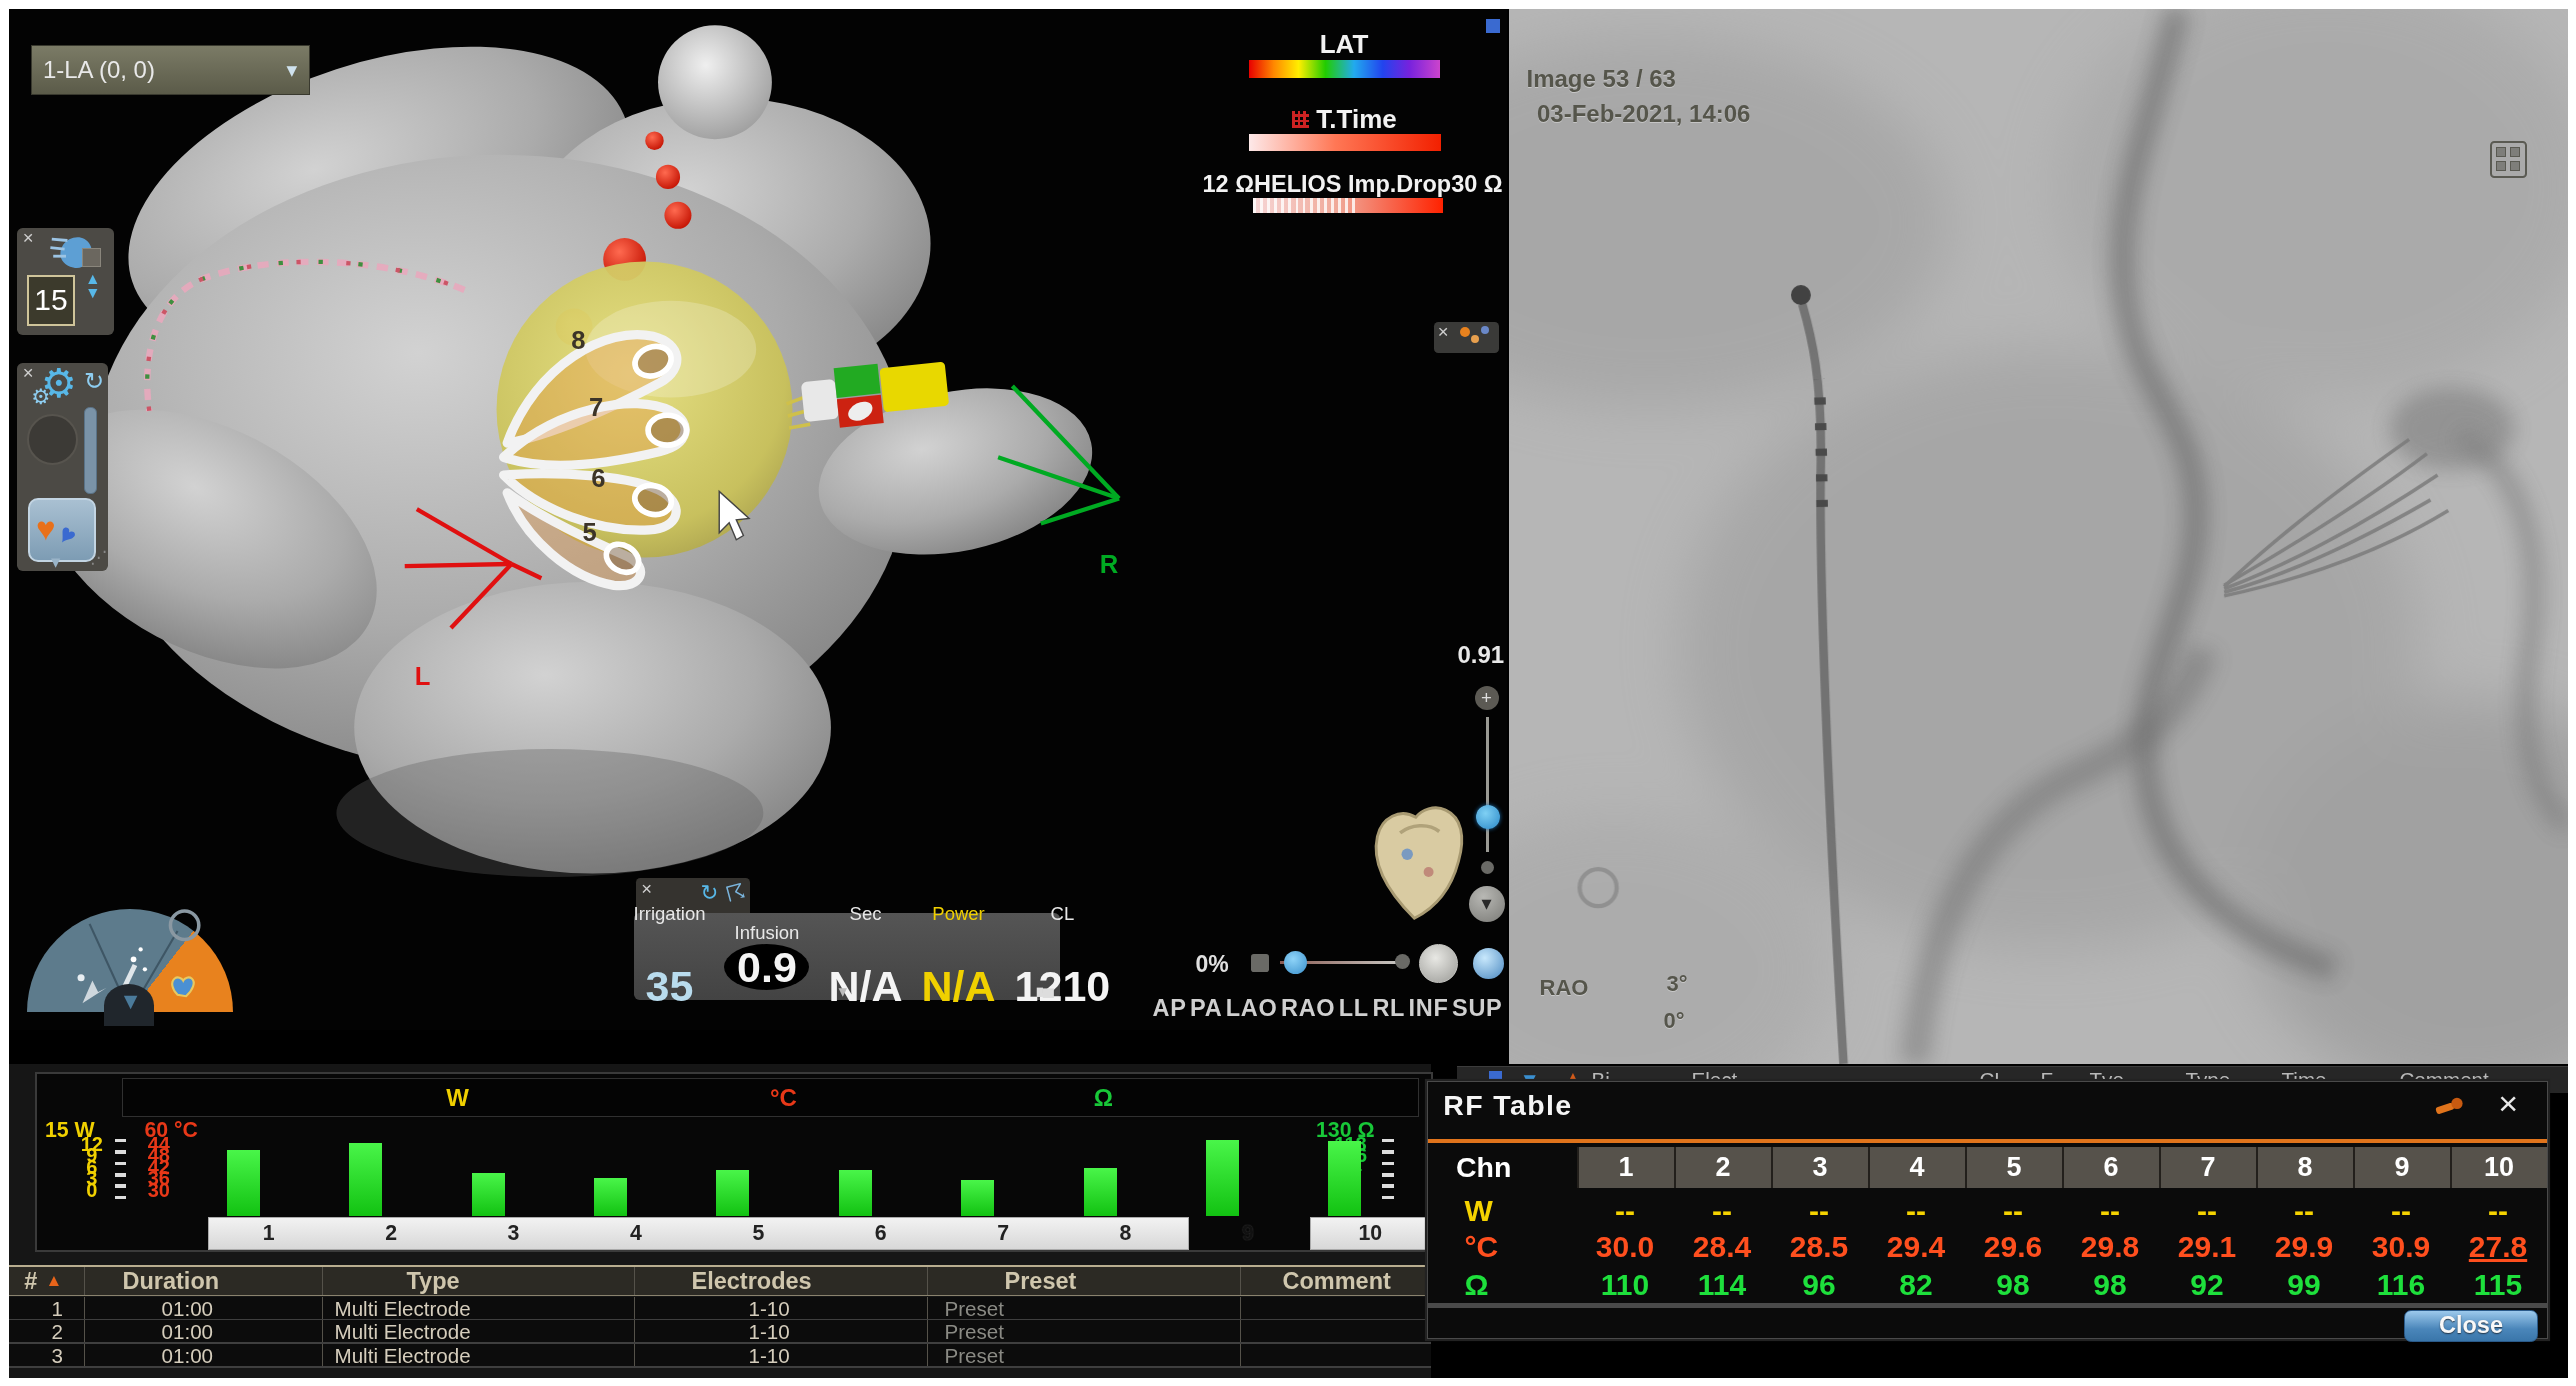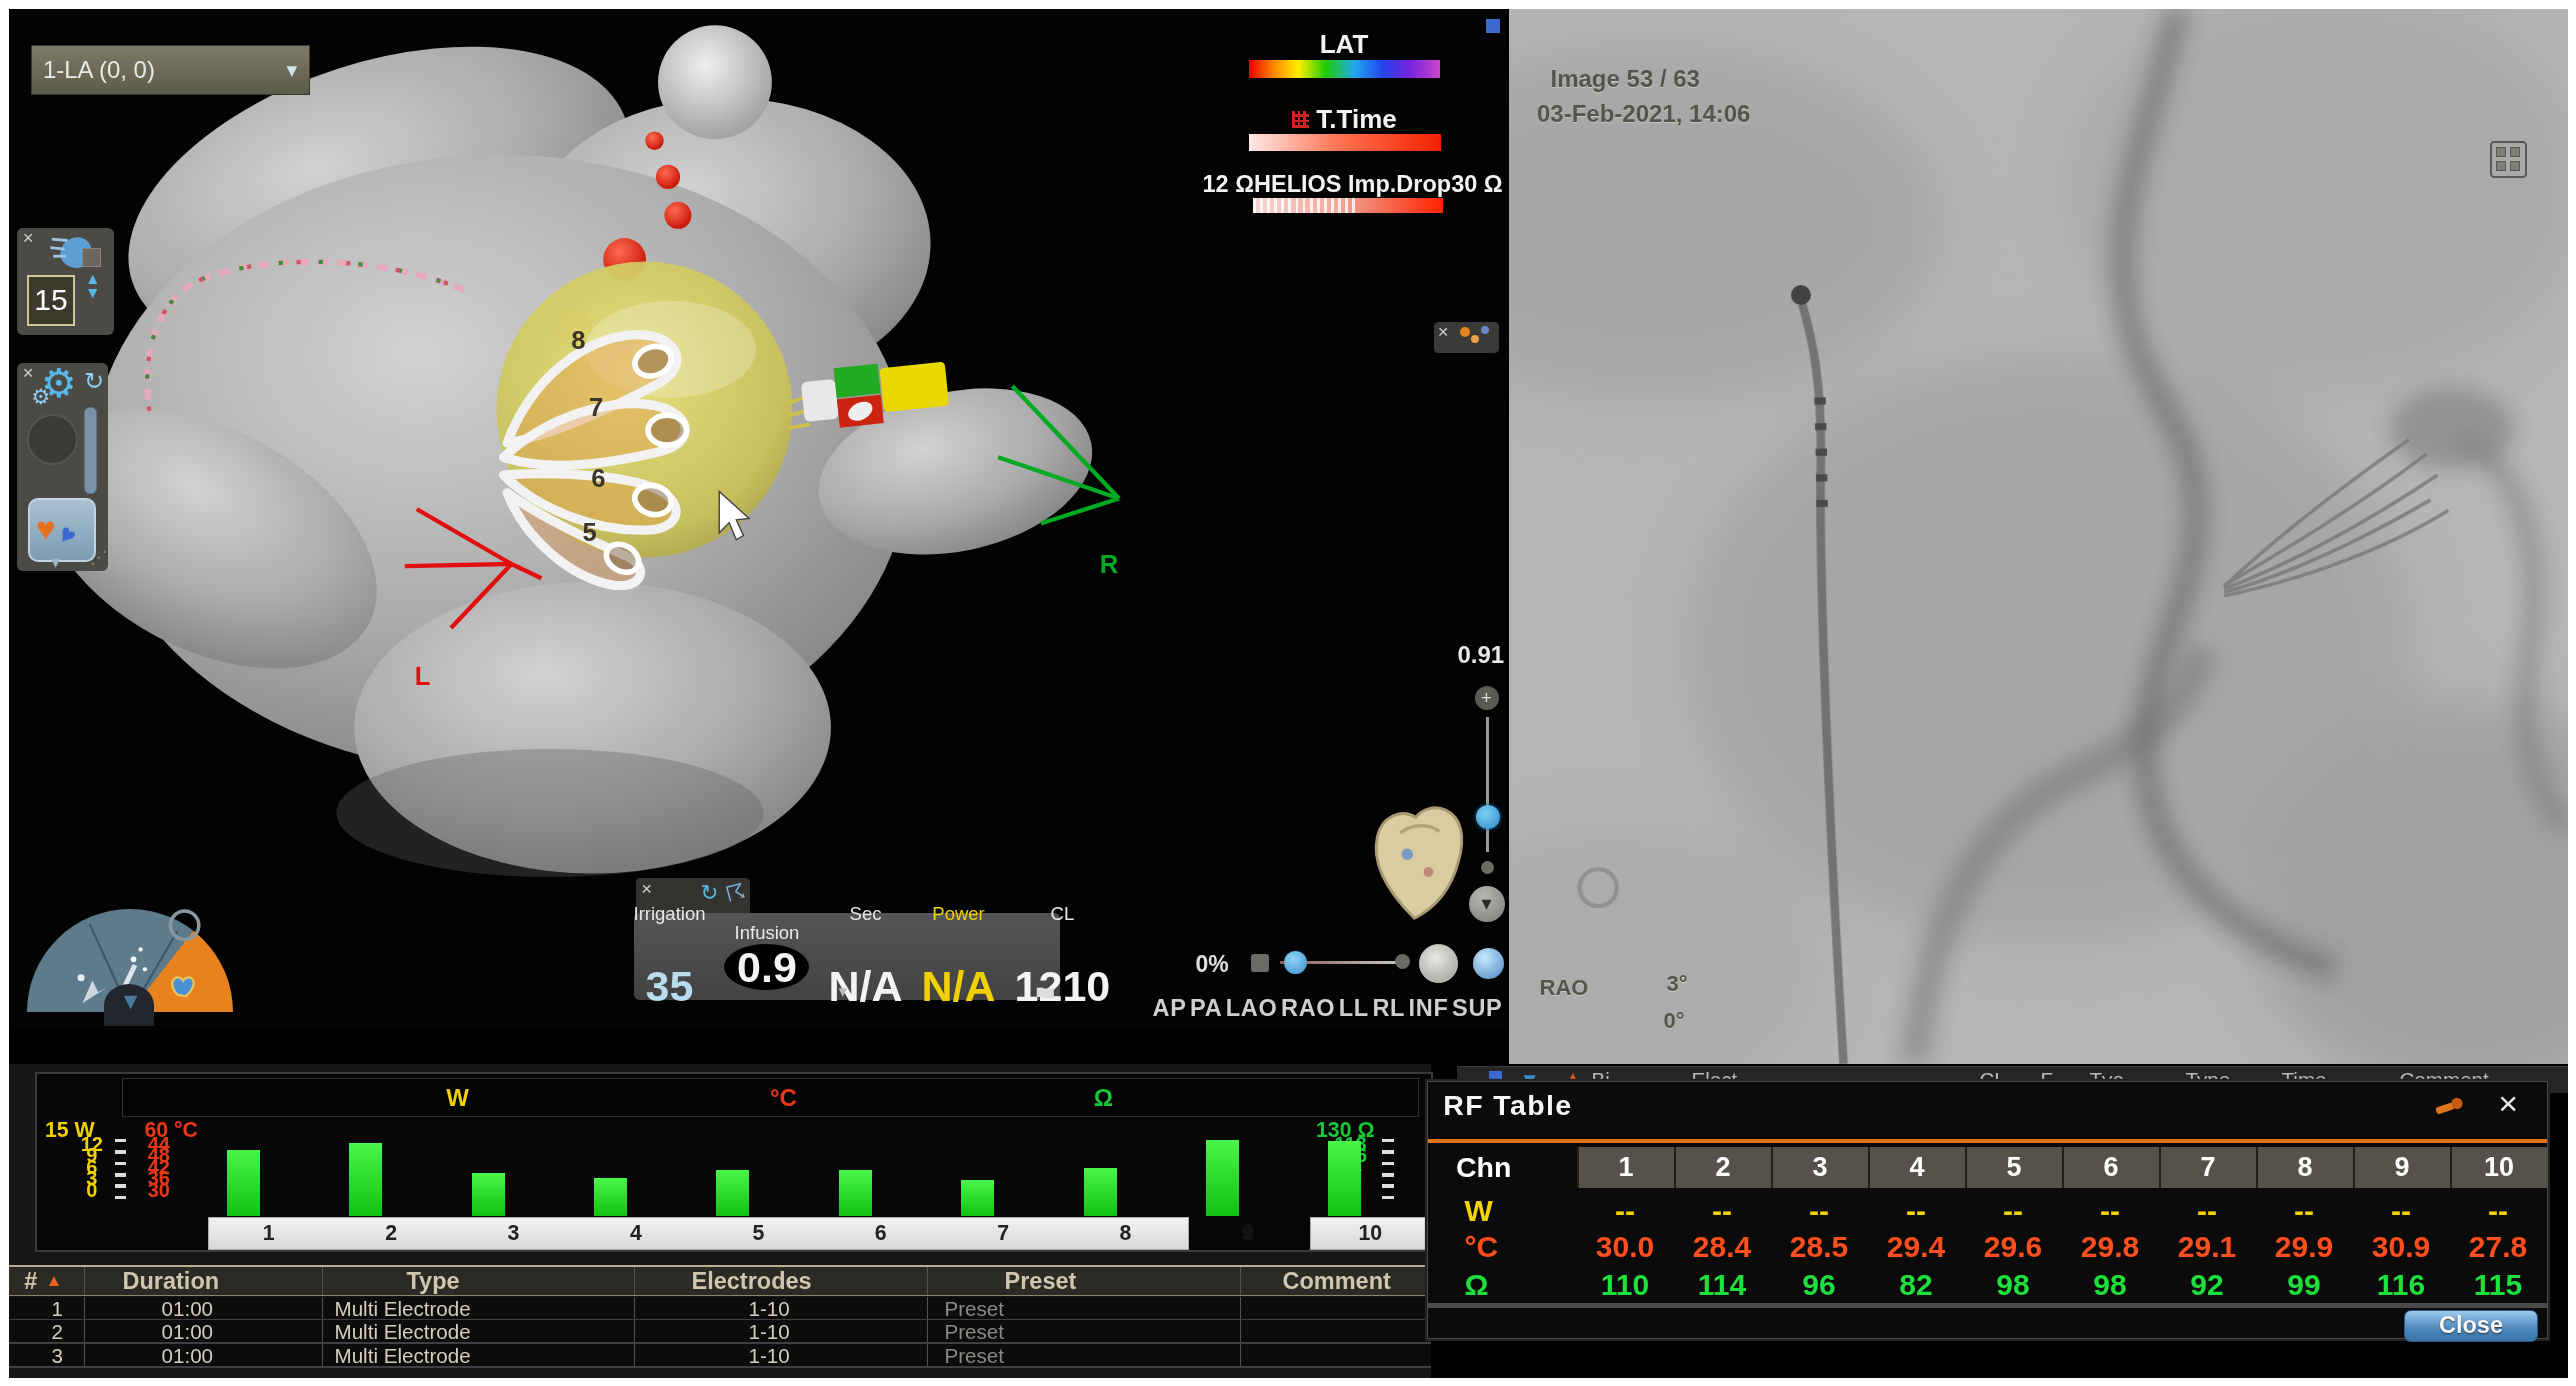--- a/index.html
+++ b/index.html
@@ -347,21 +347,21 @@
           <path d="M 1005,815 C 1110,775 1215,715 1305,655"></path>
           <path d="M 1005,820 C 1095,795 1200,745 1295,690"></path>
           <path d="M 1005,825 C 1120,800 1230,760 1320,705"></path>
           <path d="M 1005,812 C 1080,740 1180,665 1265,605"></path>
         </g>
         <ellipse cx="1325" cy="590" rx="88" ry="58" fill="#6a6a6a" opacity="0.55" filter="url(#blur2)" stroke="none"></ellipse>
         <path d="M 1335,600 C 1425,645 1455,765 1435,900 C 1420,1010 1435,1100 1488,1150" stroke="#6f6f6f" stroke-width="26" opacity="0.6" filter="url(#blur2)"></path>
         <circle cx="125" cy="1235" r="26" stroke="#8a8a8a" stroke-width="6"></circle>
       </g>
     </svg>
-    <div class="fl-text abs" style="left:42px;top:56px;text-align:center;">Image 53 / 63</div>
+    <div class="fl-text abs" style="left:18px;top:56px;text-align:center;">Image 53 / 63</div>
     <div class="fl-text abs" style="left:28.5px;top:91px;">03-Feb-2021, 14:06</div>
     <div class="fl-text abs" style="left:31px;top:966px;font-size:22px;">RAO</div>
     <div class="fl-text abs" style="left:158px;top:962px;font-size:22px;">3°</div>
     <div class="fl-text abs" style="left:155px;top:999px;font-size:22px;">0°</div>
     <div id="grid-icon" class="abs">
           <span></span>
           <span></span>
           <span></span>
           <span></span>
         </div>
@@ -556,21 +556,21 @@
           <div style="font-size: 30px; font-weight: bold; padding-left: 37px; color: rgb(255, 79, 30);">°C</div>
           <div class="rf-val" style="color: rgb(255, 79, 30);">30.0</div>
           <div class="rf-val" style="color: rgb(255, 79, 30);">28.4</div>
           <div class="rf-val" style="color: rgb(255, 79, 30);">28.5</div>
           <div class="rf-val" style="color: rgb(255, 79, 30);">29.4</div>
           <div class="rf-val" style="color: rgb(255, 79, 30);">29.6</div>
           <div class="rf-val" style="color: rgb(255, 79, 30);">29.8</div>
           <div class="rf-val" style="color: rgb(255, 79, 30);">29.1</div>
           <div class="rf-val" style="color: rgb(255, 79, 30);">29.9</div>
           <div class="rf-val" style="color: rgb(255, 79, 30);">30.9</div>
-          <div class="rf-val" style="color: rgb(255, 79, 30);">27.8</div>
+          <div class="rf-val" style="color: rgb(255, 79, 30); text-decoration: underline;">27.8</div>
         </div>
     <div class="rf-grid" style="top:186px;" id="rf-row-2">
           <div style="font-size: 30px; font-weight: bold; padding-left: 37px; color: rgb(30, 224, 60);">Ω</div>
           <div class="rf-val" style="color: rgb(30, 224, 60);">110</div>
           <div class="rf-val" style="color: rgb(30, 224, 60);">114</div>
           <div class="rf-val" style="color: rgb(30, 224, 60);">96</div>
           <div class="rf-val" style="color: rgb(30, 224, 60);">82</div>
           <div class="rf-val" style="color: rgb(30, 224, 60);">98</div>
           <div class="rf-val" style="color: rgb(30, 224, 60);">98</div>
           <div class="rf-val" style="color: rgb(30, 224, 60);">92</div>

